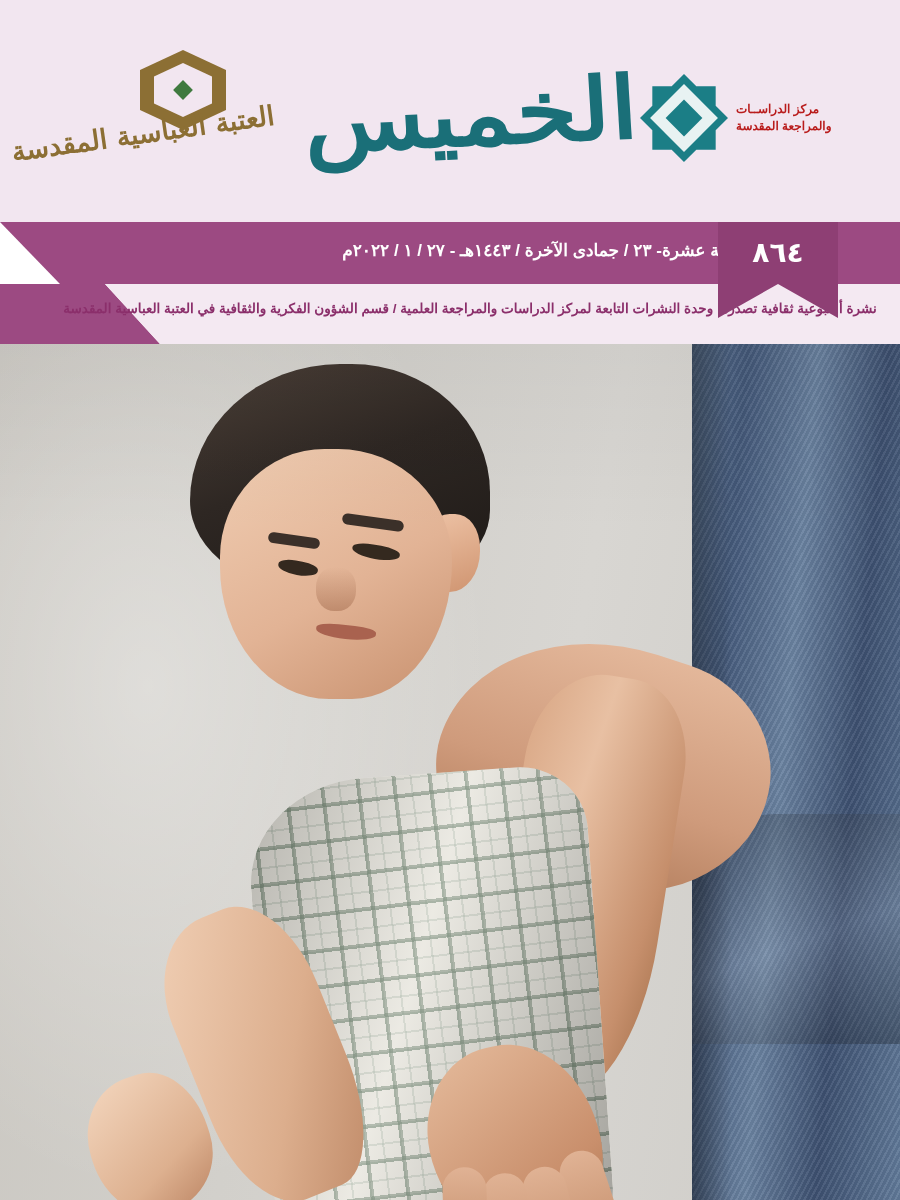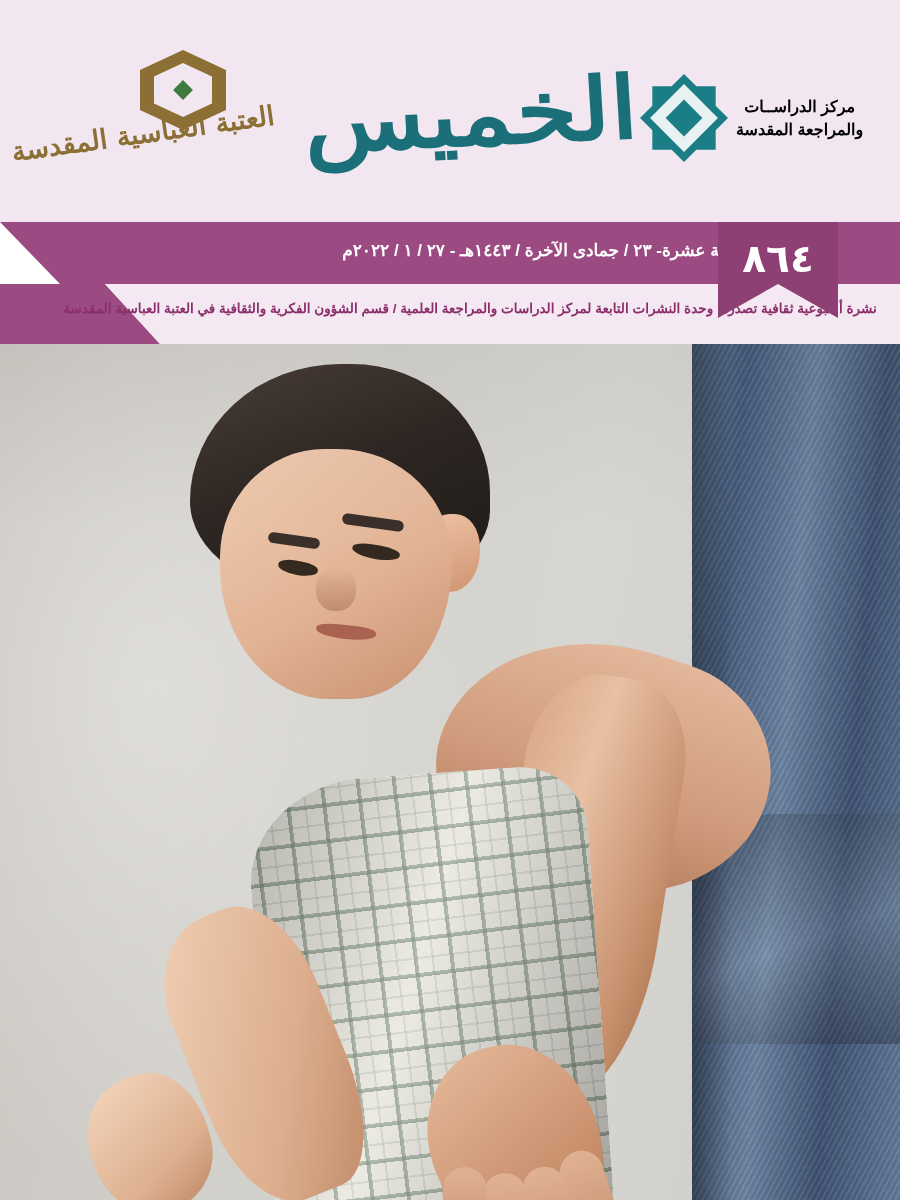--- a/index.html
+++ b/index.html
@@ -67,25 +67,25 @@
     transform: rotate(45deg);
   }
   .logo-studies .mark .inner-core {
     position: absolute;
     top: 31px; left: 31px;
     width: 26px; height: 26px;
     background: #1b7e86;
     transform: rotate(45deg);
   }
   .logo-studies .words {
-    text-align: center;
-    color: #000000;
+    text-align: left;
+    color: #b91c1c;
     font-weight: bold;
     line-height: 1.45;
-    font-size: 16px;
+    font-size: 12px;
     white-space: nowrap;
     direction: rtl;
   }
 
   
   .masthead {
     position: absolute;
     top: 30px;
     left: 370px;
     width: 200px;
@@ -220,21 +220,21 @@
     height: 96px;
     background: #8e3f74;
     clip-path: polygon(0 0, 120px 0, 120px 96px, 60px 62px, 0 96px);
     display: flex;
     align-items: flex-start;
     justify-content: center;
   }
   .issue-tag .num {
     margin-top: 14px;
     color: #ffffff;
-    font-size: 39px;
+    font-size: 28px;
     font-weight: bold;
     font-family: "DejaVu Sans", sans-serif;
     direction: rtl;
     letter-spacing: 1px;
   }
 
   
   .photo {
     position: absolute;
     top: 344px;

